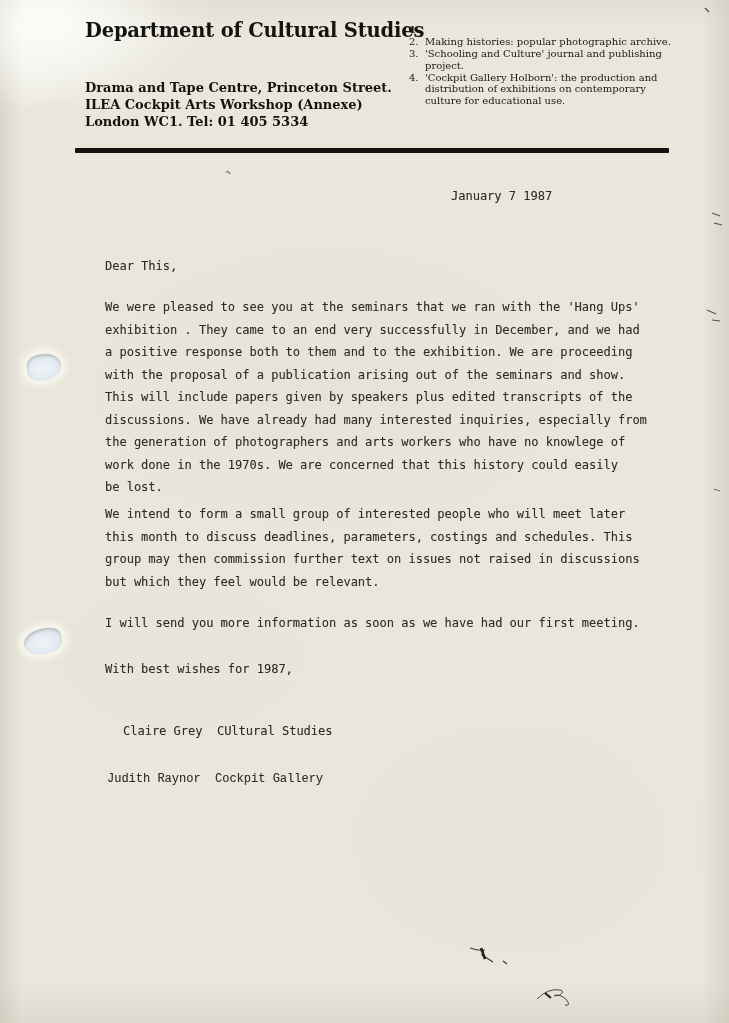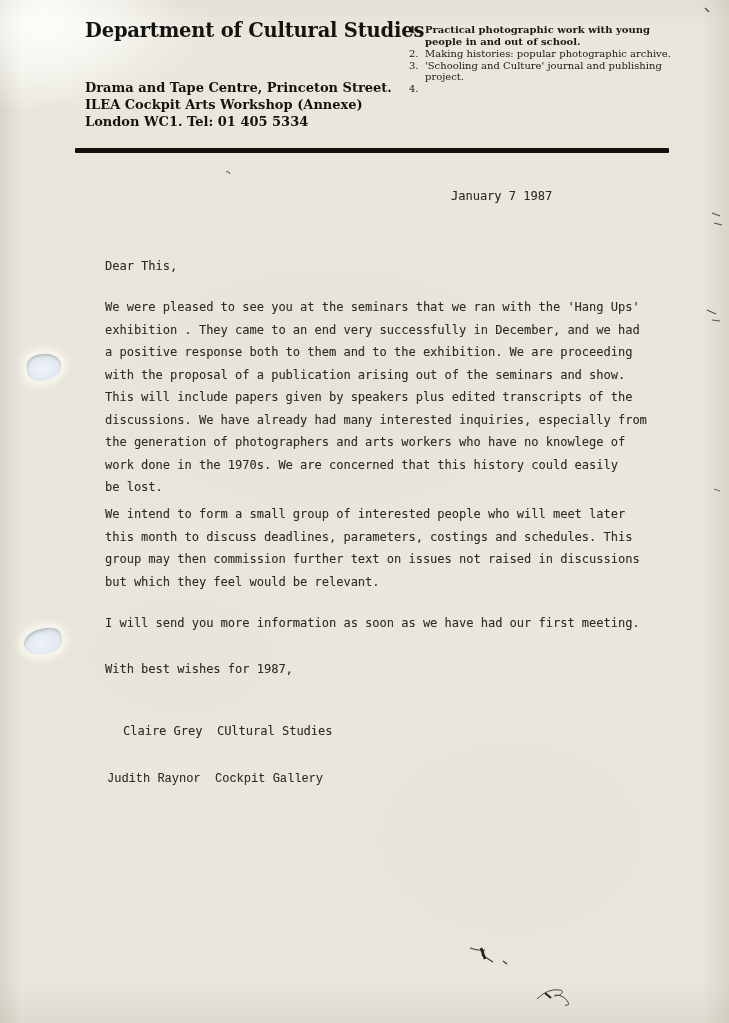--- a/index.html
+++ b/index.html
@@ -103,34 +103,35 @@
 
   <div class="address-block">
     <div>Drama and Tape Centre, Princeton Street.</div>
     <div>ILEA Cockpit Arts Workshop (Annexe)</div>
     <div>London WC1. Tel: 01 405 5334</div>
   </div>
 
   <ol class="programs">
     <li class="program bold">
       <span class="num">1.</span>
-      <span class="ptext">Practical photographic work with young
-people in and out of school.</span>
     </li>
     <li class="program">
       <span class="num">2.</span>
       <span class="ptext">Making histories: popular photographic archive.</span>
     </li>
     <li class="program">
       <span class="num">3.</span>
       <span class="ptext">'Schooling and Culture' journal and publishing
 project.</span>
     </li>
     <li class="program">
       <span class="num">4.</span>
+      <span class="ptext">'Cockpit Gallery Holborn': the production and
+distribution of exhibitions on contemporary
+culture for educational use.</span>
     </li>
   </ol>
 
   <div class="rule"></div>
 
   <div class="mono date">January 7 1987</div>
   <div class="mono salutation">Dear This,</div>
   <div class="mono para-1">We were pleased to see you at the seminars that we ran with the 'Hang Ups'
 exhibition . They came to an end very successfully in December, and we had
 a positive response both to them and to the exhibition. We are proceeding

